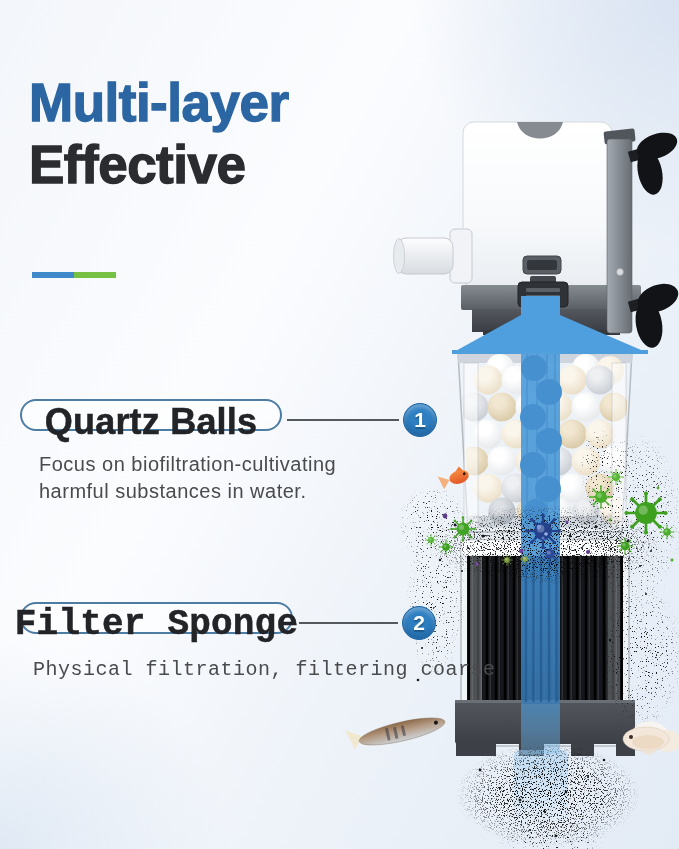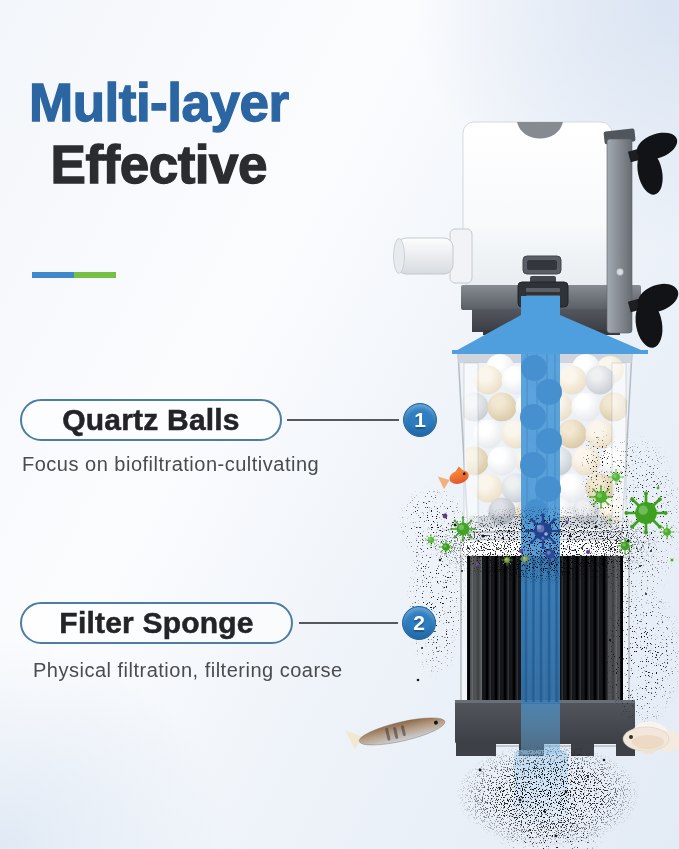--- a/index.html
+++ b/index.html
@@ -10,40 +10,40 @@
       radial-gradient(60% 45% at 100% 0%, rgba(213,224,240,.85), rgba(213,224,240,0) 65%),
       radial-gradient(55% 40% at 0% 100%, rgba(221,231,243,.9), rgba(221,231,243,0) 62%),
       linear-gradient(118deg,#f3f6fa 0%,#fbfcfe 36%,#eef3f9 62%,#e3ebf5 100%);
   }
   .layer{position:absolute; inset:0;}
   .title{position:absolute; left:29px; top:72px; font-size:53px; font-weight:700;
          line-height:62px; letter-spacing:-0.5px; -webkit-text-stroke:1.3px; white-space:nowrap;}
   .title .t-dark{display:block;}
   .accent{position:absolute; left:32px; top:272px; width:84px; height:6px; display:flex;}
   .accent span{width:42px; height:6px; display:block;}
-  .pill{position:absolute; height:42px; border:2.5px solid; border-radius:23px;
-        background:rgba(255,255,255,.55); display:flex; align-items:center; justify-content:center;
-        font-size:30px; font-weight:700; color:#232427; letter-spacing:.2px; -webkit-text-stroke:.5px;
+  .pill{position:absolute; height:32px; border:2.5px solid; border-radius:23px;
+        background:rgba(255,255,255,.55); display:flex; align-items:flex-start; justify-content:center;
+        font-size:36px; font-weight:700; color:#232427; letter-spacing:.2px; -webkit-text-stroke:.5px;
         box-sizing:border-box; white-space:nowrap;}
   .pill1{left:20px; top:399px; width:262px;}
-  .pill2{left:20px; top:602px; width:273px;}
+  .pill2{left:20px; top:602px; width:273px;font-family:Liberation Mono, monospace;}
   .connector{position:absolute; height:2px; background:#55585c;}
   .conn1{left:287px; top:419px; width:112px;}
   .conn2{left:299px; top:622px; width:99px;}
   .badge{position:absolute; width:34px; height:34px; border-radius:50%;
          border:1.5px solid #1d67a6; color:#fff; font-size:21px; font-weight:700;
          display:flex; align-items:center; justify-content:center; box-sizing:border-box;
          text-shadow:0 1.5px 1.5px rgba(10,40,70,.45);
          box-shadow:inset 0 -4px 6px rgba(10,50,95,.35), inset 0 3px 4px rgba(255,255,255,.35);}
   .badge1{left:403px; top:403px;}
   .badge2{left:402px; top:606px;}
   .desc{position:absolute; font-size:20px; line-height:26.5px; color:#4a4b4d;
         letter-spacing:.5px; white-space:nowrap;}
-  .desc1{left:22px; top:451px;}
-  .desc2{left:33px; top:657px;}
+  .desc1{left:39px; top:451px;}
+  .desc2{left:33px; top:657px;font-family:Liberation Mono, monospace;}
 </style>
 </head>
 <body>
 
 <div class="canvas">
 
   <svg class="layer" viewBox="0 0 679 849" aria-hidden="true">
     <defs>
       <linearGradient id="bodyG" x1="0" y1="0" x2="0" y2="1">
         <stop offset="0" stop-color="#ffffff"></stop>
@@ -386,37 +386,38 @@
         <ellipse cx="0" cy="0" rx="23" ry="12" fill="#f2e7da" stroke="#d9c4ae" stroke-width=".5"></ellipse>
         <path d="M-8,8 C-2,18 8,18 12,8 Z" fill="rgba(240,226,210,.8)"></path>
         <ellipse cx="2" cy="3" rx="16" ry="7" fill="#e9d0b4" opacity=".55"></ellipse>
         <circle cx="-15" cy="-2" r="2" fill="#3a2e24"></circle>
       </g>
     </g>
   </svg>
 
   <h1 class="title" style="margin:0">
     <span class="t-blue" style="display: block; color: rgb(43, 102, 163);">Multi-layer</span>
-    <span class="t-dark" style="color: rgb(43, 44, 47); text-align: center;">Effective</span>
+    <span class="t-dark" style="color: rgb(43, 44, 47);">Effective</span>
   </h1>
 
   <div class="accent">
     <span style="background: rgb(63, 136, 201);"></span>
     <span style="background: rgb(118, 192, 67);"></span>
   </div>
 
   <div class="pill pill1" style="border-color: rgb(78, 125, 164);">
     <span>Quartz Balls</span>
   </div>
   <div class="connector conn1"></div>
   <div class="badge badge1" style="background: rgb(46, 127, 194);">
     <span>1</span>
   </div>
   <div class="desc desc1">
     <div>Focus on biofiltration-cultivating</div>
+    <div>harmful substances in water.</div>
   </div>
 
   <div class="pill pill2" style="border-color: rgb(78, 125, 164);">
     <span>Filter Sponge</span>
   </div>
   <div class="connector conn2"></div>
   <div class="badge badge2" style="background: rgb(46, 127, 194);">
     <span>2</span>
   </div>
   <div class="desc desc2">

